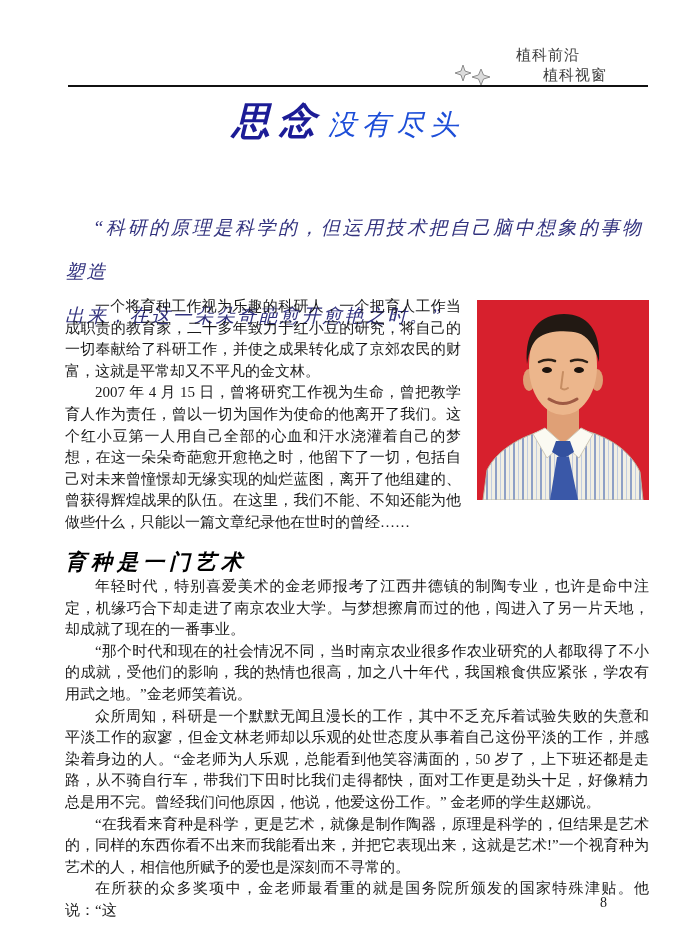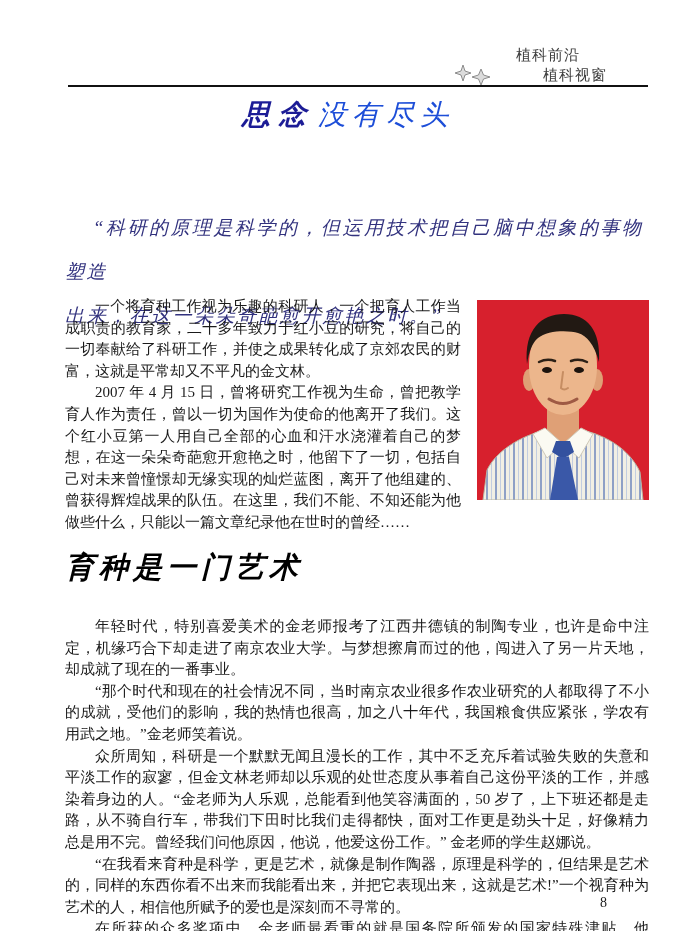--- a/index.html
+++ b/index.html
@@ -29,21 +29,21 @@
   .hdr-rule{
     position:absolute;top:85px;left:68px;width:580px;height:0;
     border-top:2px solid #111;
   }
   
   .title-row{
     position:absolute;top:96px;left:0;width:100%;
     text-align:center;white-space:nowrap;
   }
   .title-main{
-    font-size:28px;font-weight:bold;font-style:italic;
+    font-size:38px;font-weight:bold;font-style:italic;
     color:#1c1c96;letter-spacing:8px;
   }
   .title-tail{
     font-size:28px;color:#1d4ed8;font-style:italic;
     letter-spacing:6px;margin-left:4px;
   }
   .dedication{
     position:absolute;top:155px;right:101px;
     font-size:21px;color:#1412cc;letter-spacing:1px;
   }
@@ -63,22 +63,22 @@
   .intro p{margin:0;text-indent:2em;}
   .photo-wrap{
     float:right;width:172px;height:200px;
     margin:4px 0 10px 16px;line-height:0;
   }
   
   .section{
     position:absolute;top:548px;left:65px;width:584px;
   }
   .section-heading{
-    font-size:29px;font-weight:bold;font-style:italic;
-    color:#000;letter-spacing:5px;margin:0 0 28px 0;
+    font-size:21px;font-weight:bold;font-style:italic;
+    color:#000;letter-spacing:5px;margin:0 0 0 0;
   }
   .section p{
     margin:0;font-size:15px;line-height:21.6px;
     text-align:justify;text-indent:2em;
   }
   
   .page-num{
     position:absolute;top:895px;left:600px;
     font-size:14px;color:#1a1a1a;
   }

